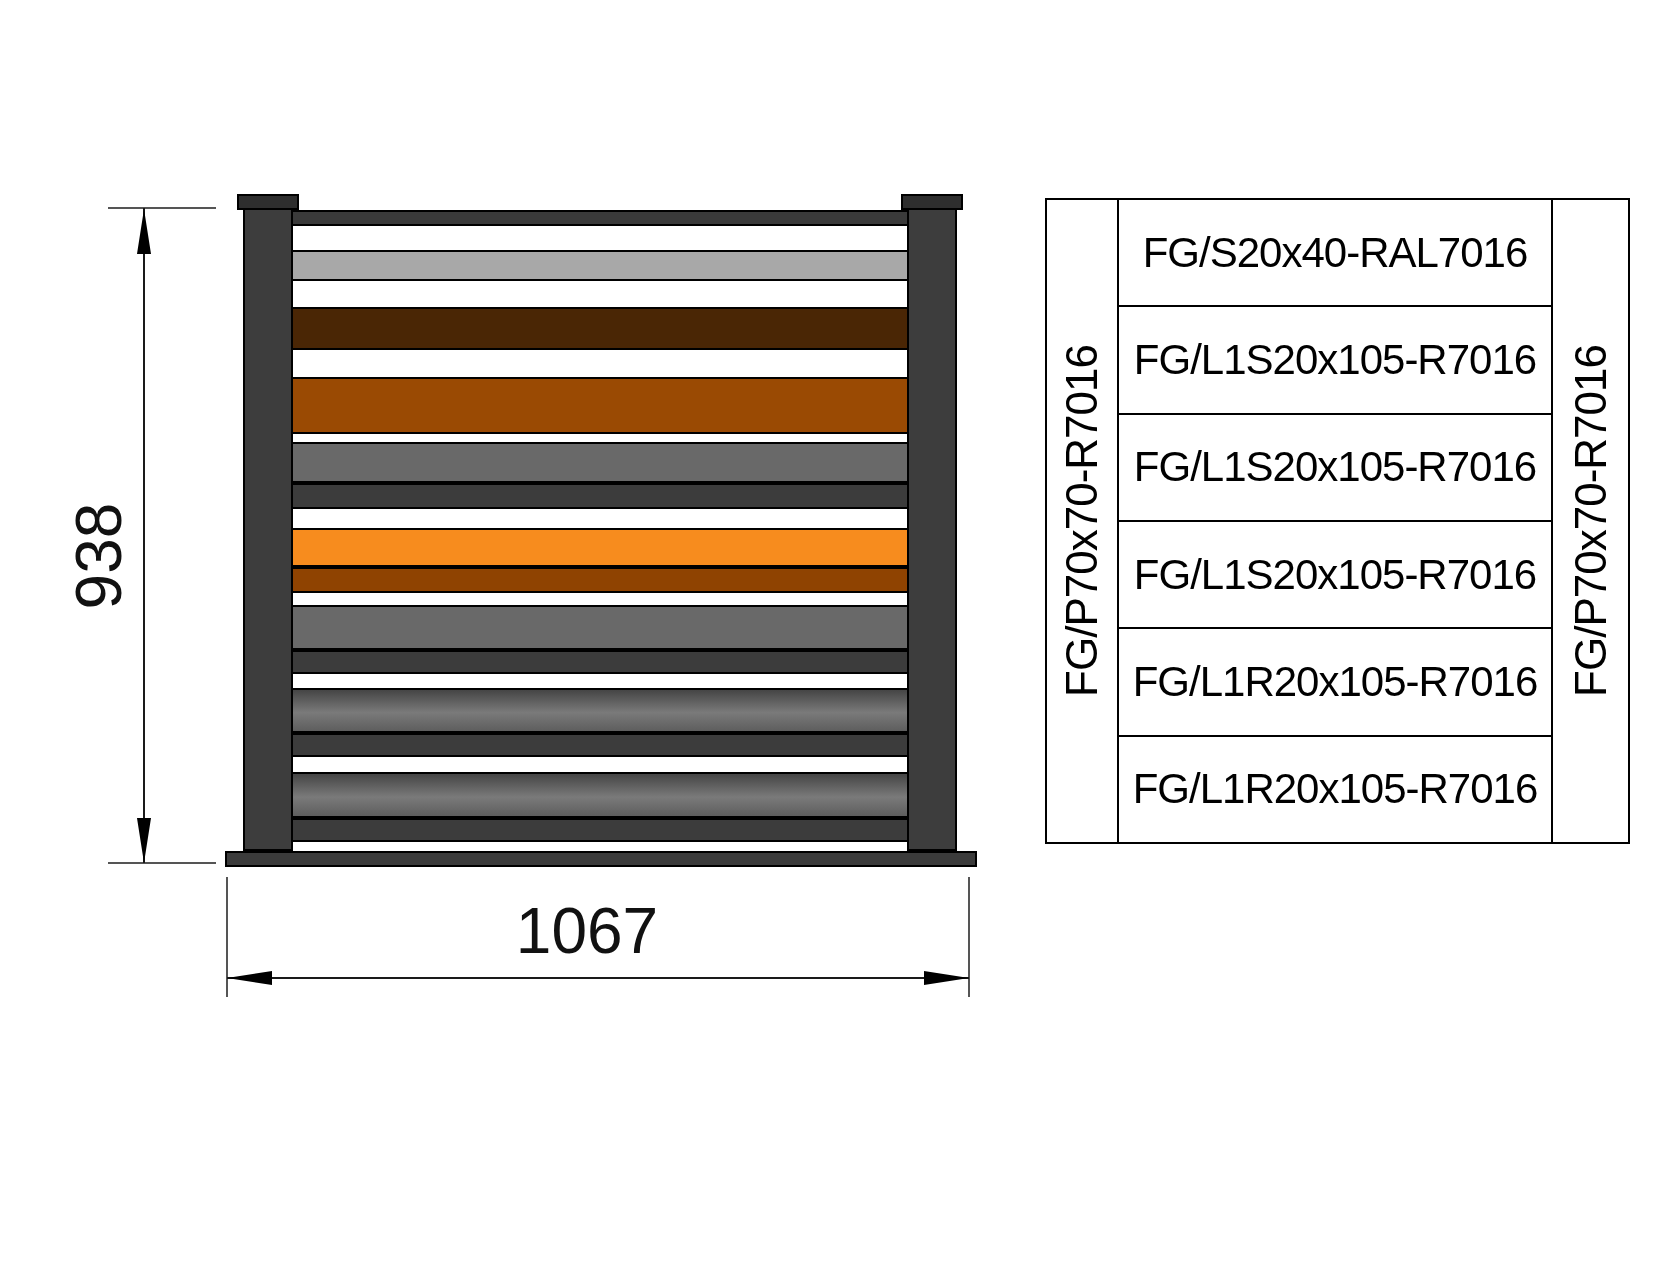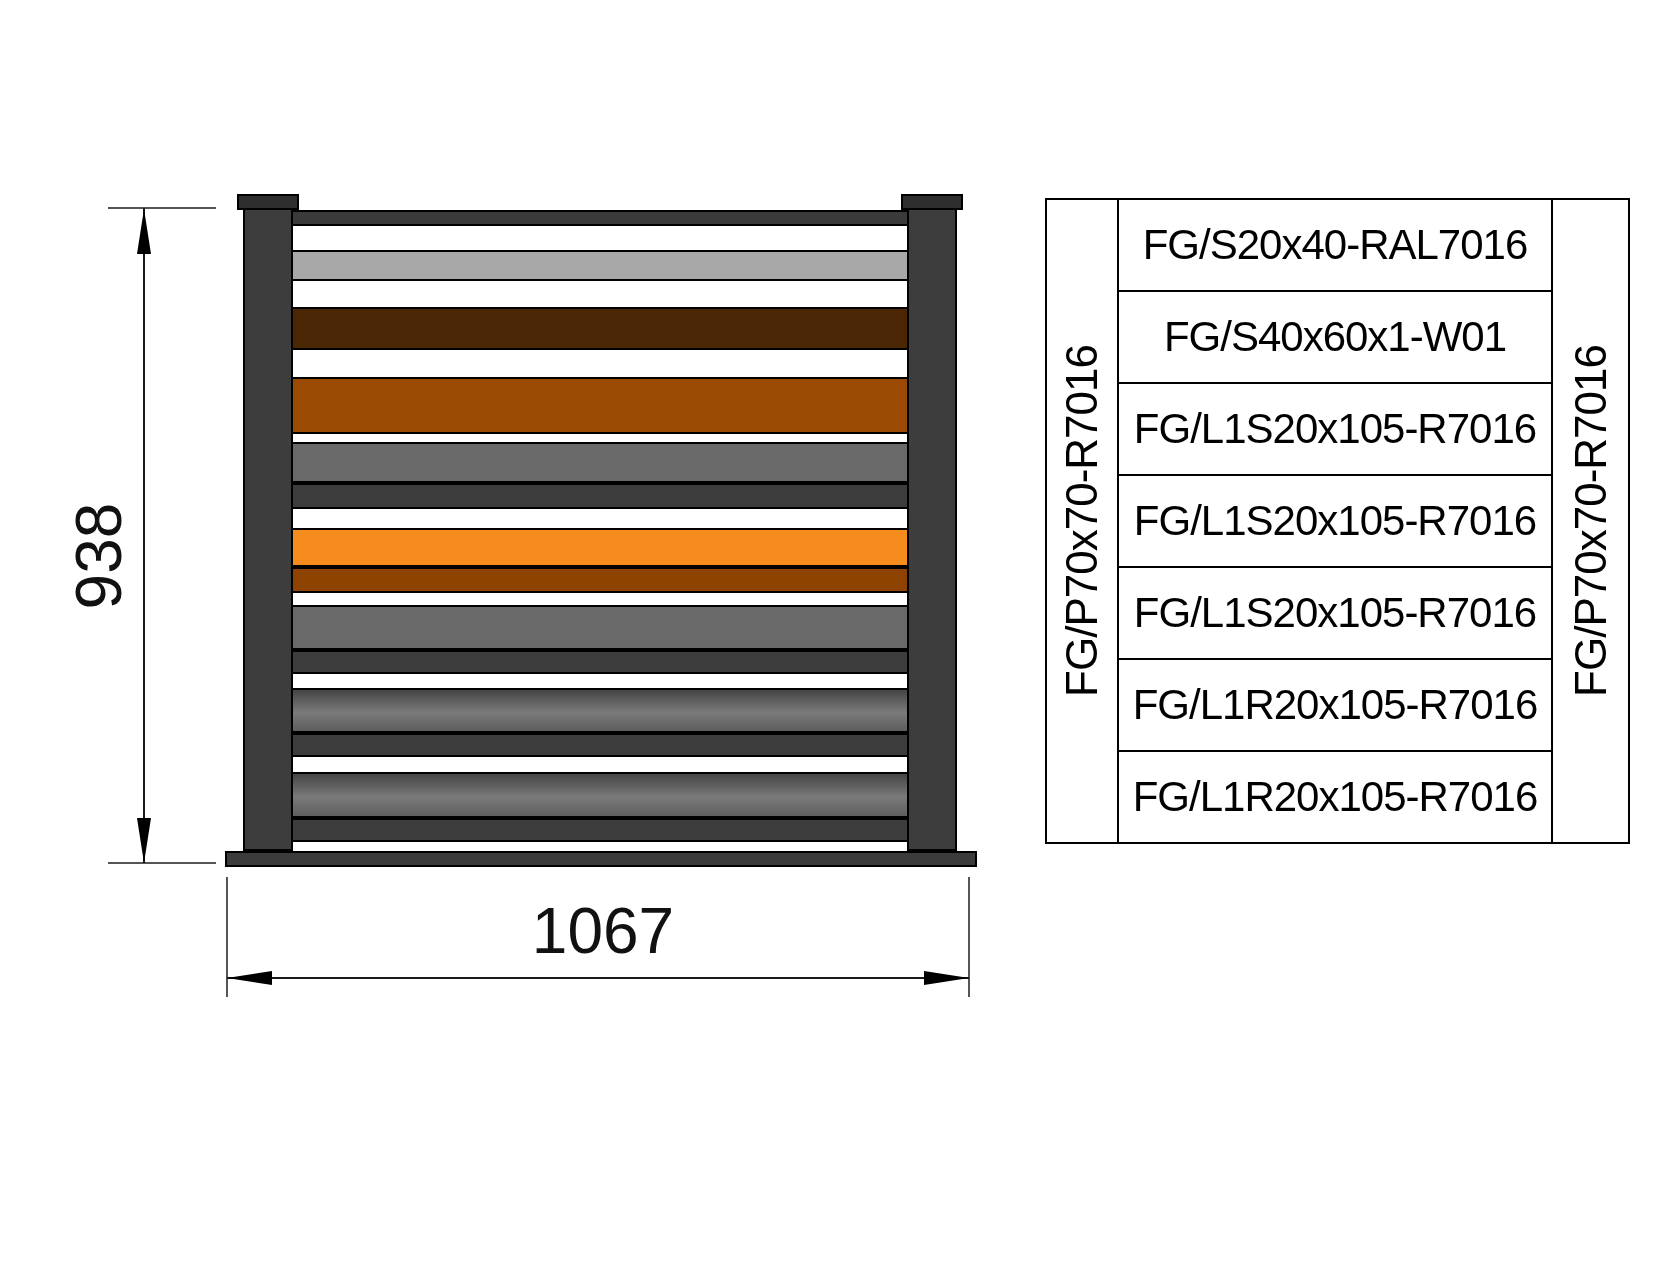--- a/index.html
+++ b/index.html
@@ -95,33 +95,30 @@
     <div class="arrow arrow-down" style="left:137px;top:818px;"></div>
     <div class="dimtext vert" style="left:99px;top:556px;">938</div>
   </div>
 
   <div>
     <div class="abs extline" style="left:226px;top:877px;width:2px;height:120px;"></div>
     <div class="abs extline" style="left:968px;top:877px;width:2px;height:120px;"></div>
     <div class="abs dimline" style="left:227px;top:977px;width:742px;height:2px;"></div>
     <div class="arrow arrow-left" style="left:227px;top:971px;"></div>
     <div class="arrow arrow-right" style="left:924px;top:971px;"></div>
-    <div class="dimtext" style="left:603px;top:931px;text-align:center;">1067</div>
+    <div class="dimtext" style="left:587px;top:931px;text-align:center;">1067</div>
   </div>
 
   <div class="ptable">
     <div class="tcol-left">
       <span class="vlabel">FG/P70x70-R7016</span>
     </div>
     <div class="tcol-mid" id="table-rows">
         <div class="trow">
           <span>FG/S20x40-RAL7016</span>
-        </div>
-        <div class="trow">
-          <span>FG/S40x60x1-W01</span>
         </div>
         <div class="trow">
           <span>FG/L1S20x105-R7016</span>
         </div>
         <div class="trow">
           <span>FG/L1S20x105-R7016</span>
         </div>
         <div class="trow">
           <span>FG/L1S20x105-R7016</span>
         </div>

